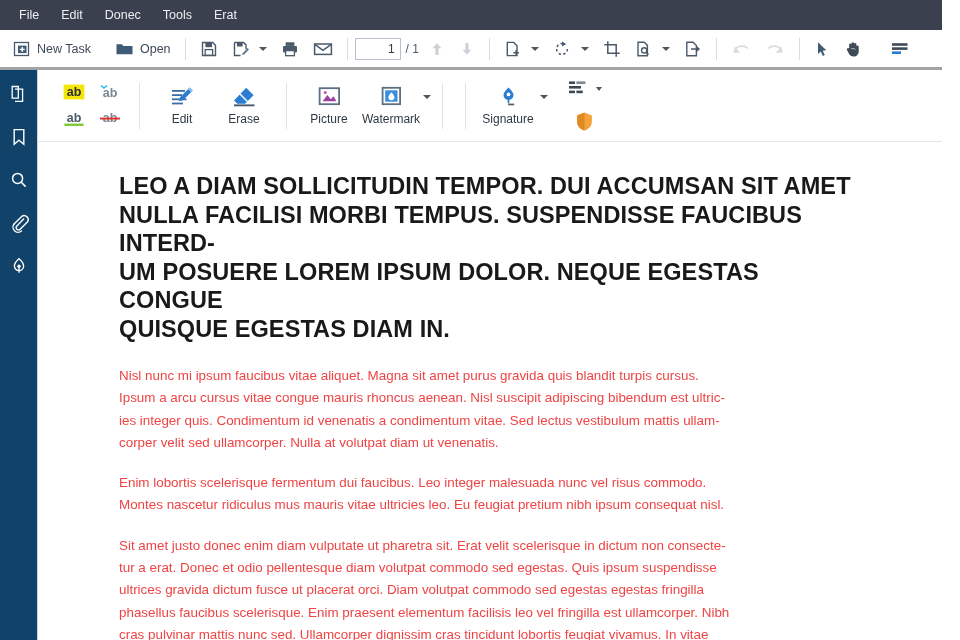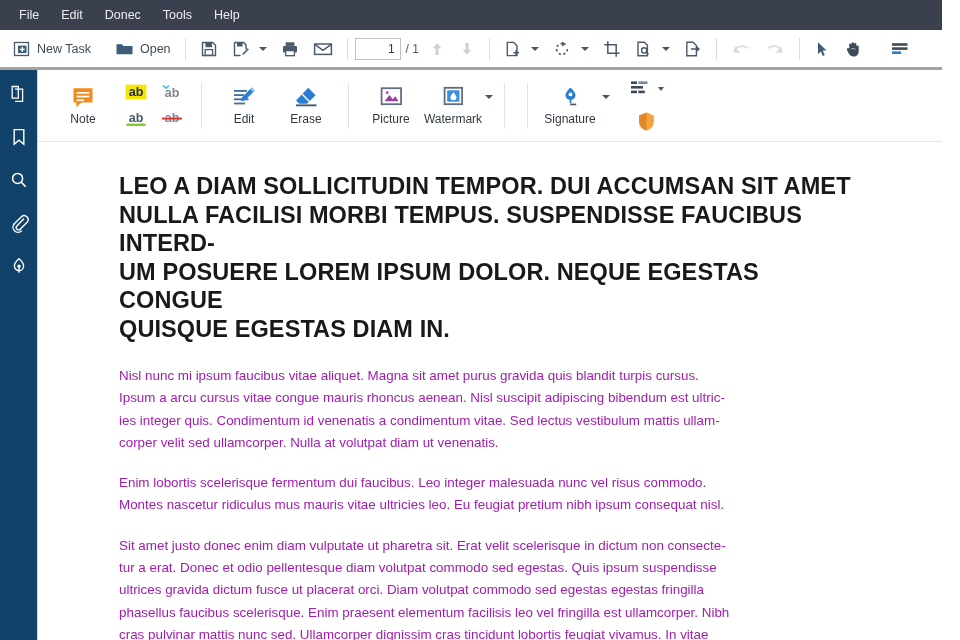--- a/index.html
+++ b/index.html
@@ -95,36 +95,36 @@
   
   .docview { flex: 1 1 auto; overflow: hidden; background: #ffffff; position: relative; }
   .page {
     background: #ffffff; padding: 30px 78px 0 81px; height: 100%;
   }
   .doc-title {
     font-size: 23.5px; line-height: 28.5px; font-weight: bold; color: #18191b;
     letter-spacing: .1px; margin-bottom: 22px; white-space: pre-line;
   }
   .doc-p {
-    font-size: 13.4px; line-height: 22.3px; color: #a21caf; margin-bottom: 18px;
+    font-size: 13.4px; line-height: 22.3px; color: #ef4444; margin-bottom: 18px;
     white-space: pre-line;
   }
   .tabstrip { position: absolute; left: 0; top: 0; width: 110px; height: 6px; background: #114269; }
 </style>
 </head>
 <body>
 
 <div class="app">
 
   <div class="menubar">
     <div class="menu-item">File</div>
     <div class="menu-item">Edit</div>
     <div class="menu-item">Donec</div>
     <div class="menu-item">Tools</div>
-    <div class="menu-item">Help</div>
+    <div class="menu-item">Erat</div>
   </div>
 
   <div class="toolbar">
 
     <div class="tb-btn">
       <span class="ico">
         <svg width="18" height="18" viewBox="0 0 18 18">
           <rect x="1.5" y="2.5" width="14" height="13" fill="none" stroke="#4b5a6a" stroke-width="1.3"></rect>
           <rect x="5" y="5.6" width="8.5" height="7.5" fill="#3f5b76"></rect>
           <rect x="8.6" y="6.9" width="1.4" height="4.9" fill="#ffffff"></rect>
@@ -349,31 +349,20 @@
           </svg>
         </span>
       </div>
     </div>
 
     <div class="content">
       <div class="tabstrip"></div>
 
       <div class="ribbon">
 
-        <div class="rb-big">
-          <span class="ico">
-            <svg width="26" height="25" viewBox="0 0 26 25">
-              <path d="M3.5 3.2h19v14.2h-11l-5.2 4.6v-4.6H3.5z" fill="#f28b1e"></path>
-              <rect x="6.6" y="7" width="12.6" height="1.7" fill="#ffffff"></rect>
-              <rect x="6.6" y="10.7" width="12.6" height="1.7" fill="#ffffff"></rect>
-              <rect x="6.6" y="14.4" width="7.5" height="1.7" fill="#ffffff"></rect>
-            </svg>
-          </span>
-          <span class="rb-label">Note</span>
-        </div>
 
 
         <div class="markup-grid">
           <div class="mk-cell">
             <span class="ico">
               <svg width="26" height="20" viewBox="0 0 26 20">
                 <rect x="2.6" y="2.6" width="20.8" height="14.8" fill="#f4e609"></rect>
                 <text x="13" y="14.4" font-family="Liberation Sans, sans-serif" font-size="12.5" font-weight="bold" fill="#2b2f34" text-anchor="middle">ab</text>
               </svg>
             </span>

